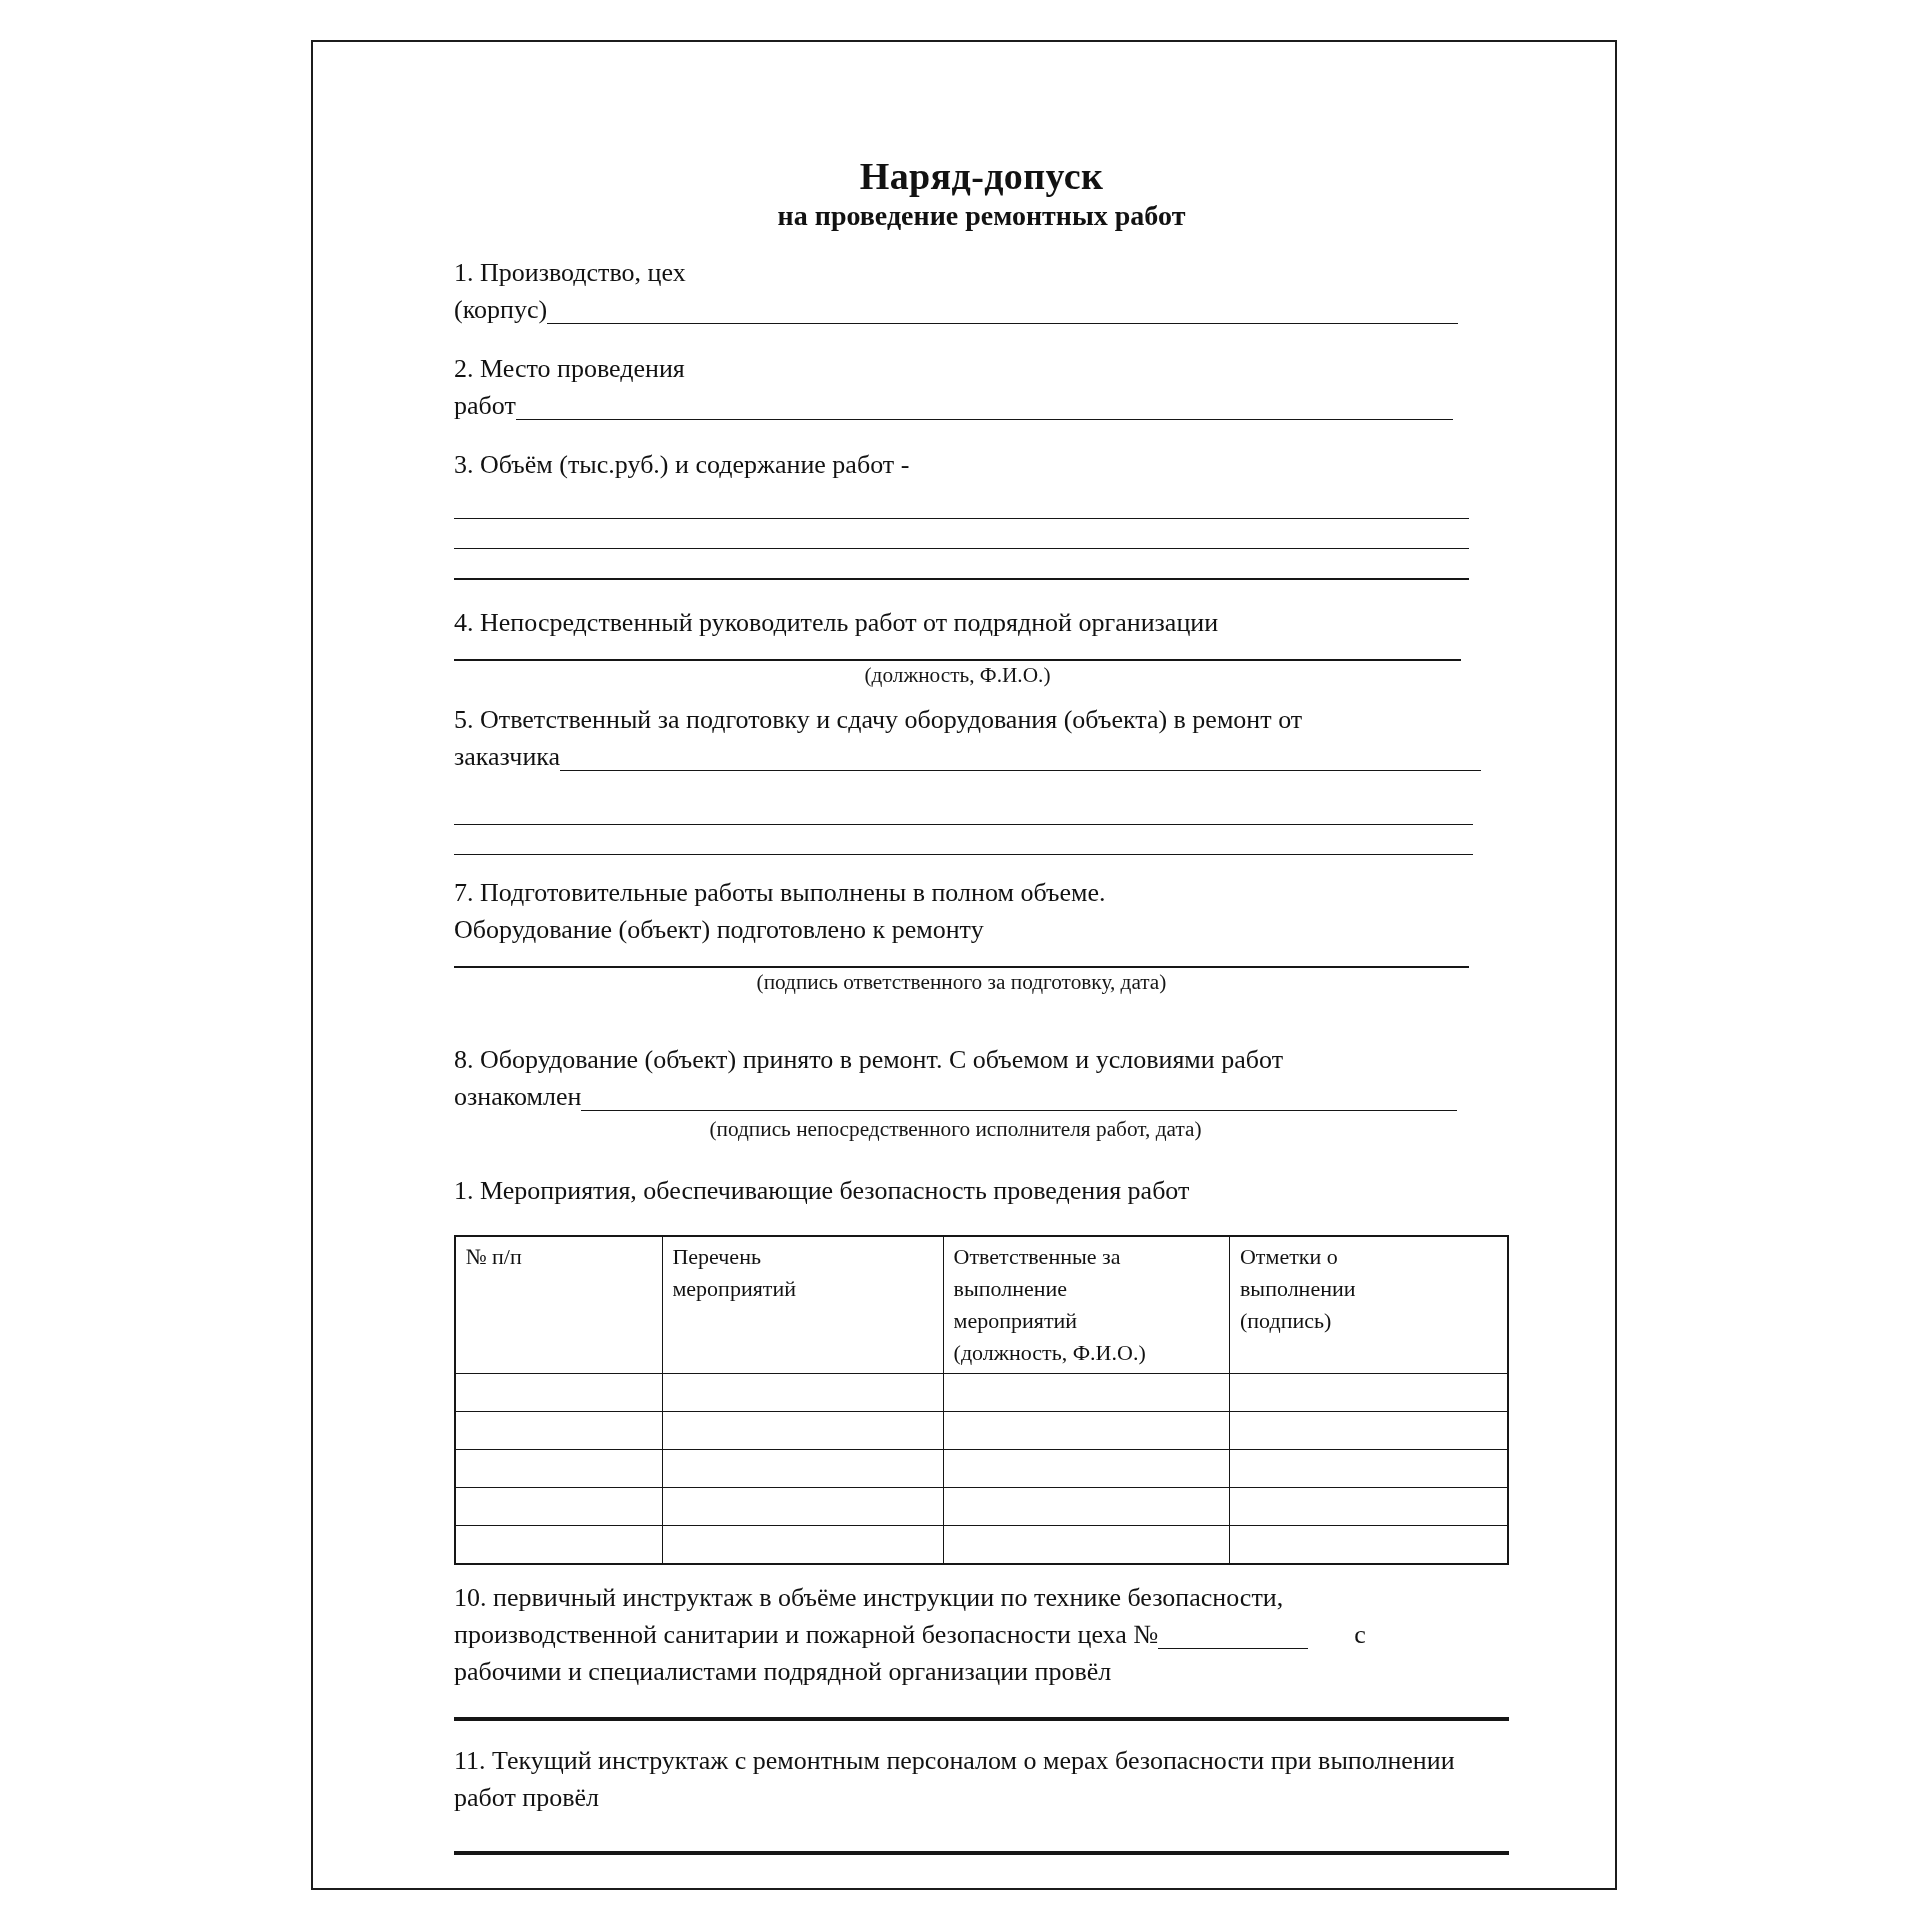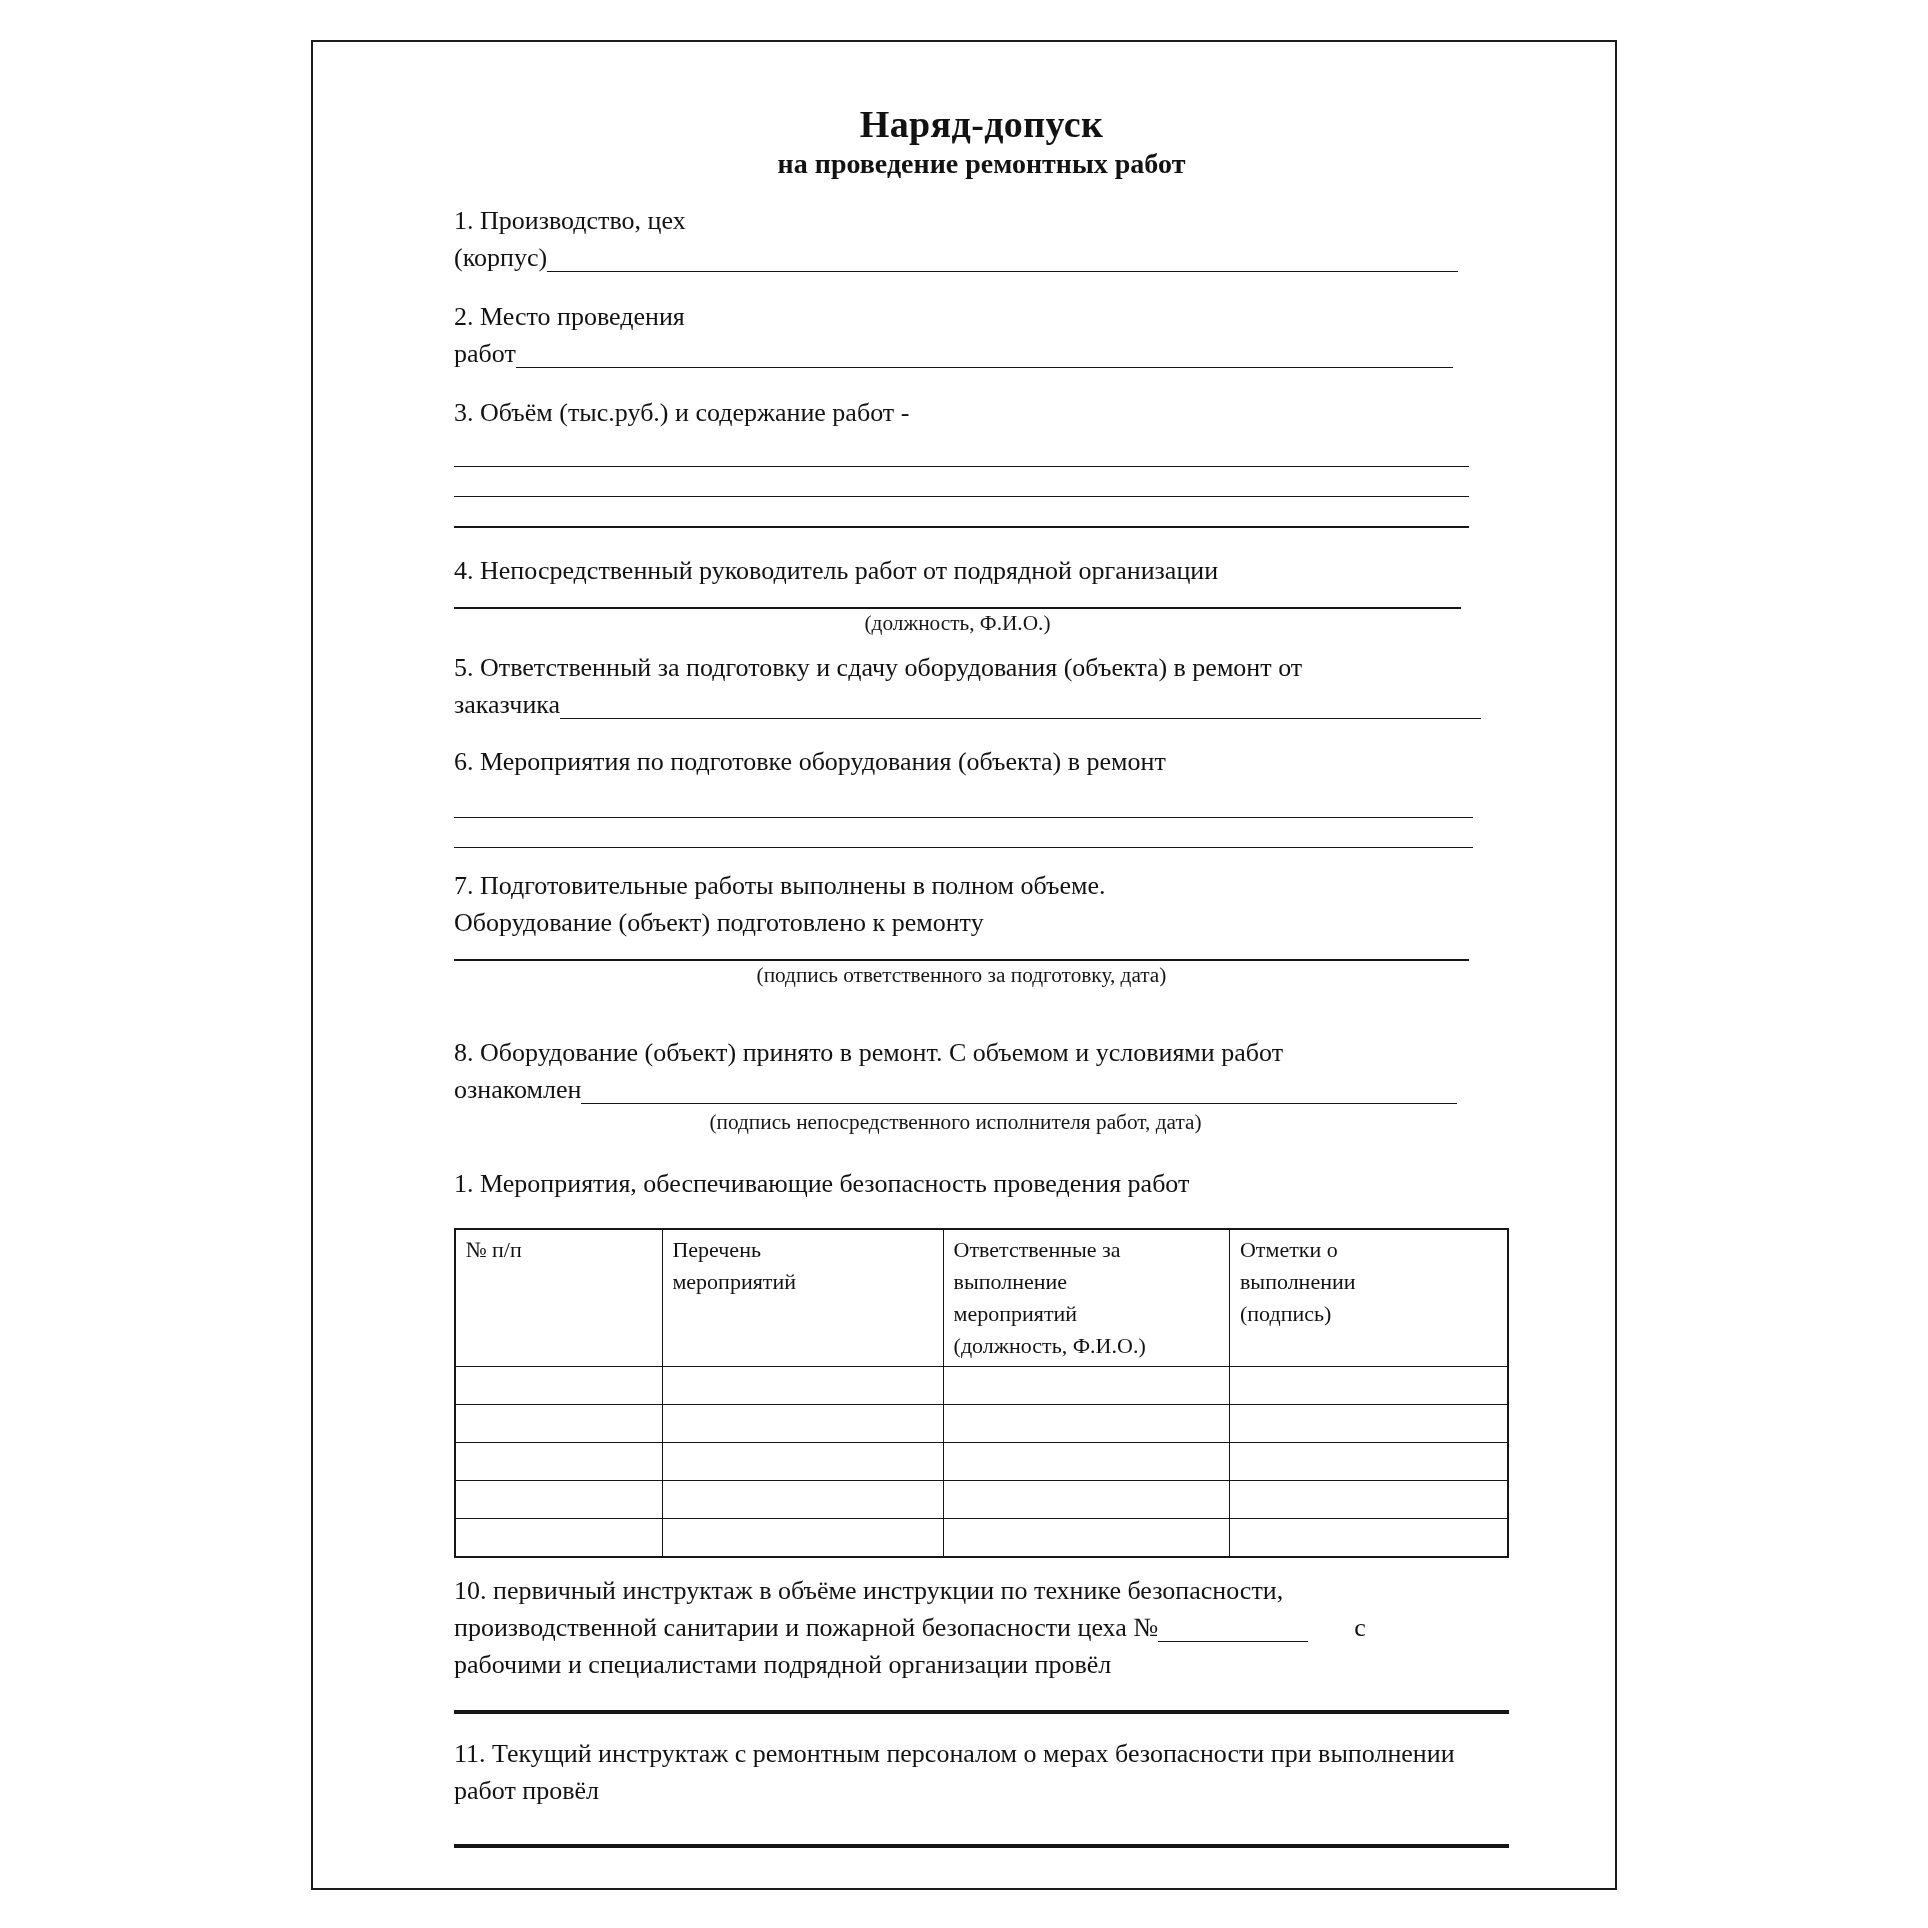--- a/index.html
+++ b/index.html
@@ -9,21 +9,21 @@
     font-family: "Liberation Serif", "DejaVu Serif", serif;
     color: #121212;
   }
   .canvas { position: relative; width: 1929px; height: 1929px; background: #ffffff; overflow: hidden; }
   .page {
     position: absolute; left: 311px; top: 40px;
     width: 1306px; height: 1850px;
     border: 2.4px solid #1c1c1c;
     box-sizing: border-box;
     background: #ffffff;
-    padding: 60px 106px 0 141px;
+    padding: 112px 106px 0 141px;
     overflow: hidden;
   }
   .doc-title {
     text-align: center; font-weight: bold; font-size: 38px; line-height: 44px;
     letter-spacing: 0.4px; white-space: nowrap;
   }
   .doc-subtitle {
     text-align: center; font-weight: bold; font-size: 28px; line-height: 36px;
     white-space: nowrap;
   }
@@ -127,21 +127,20 @@
 
     <div class="sec s5">
       <div class="tline">5. Ответственный за подготовку и сдачу оборудования (объекта) в ремонт от</div>
       <div class="fill-row">
         <span class="lbl">заказчика</span>
         <span class="fill"></span>
       </div>
     </div>
 
     <div class="sec s6">
-      <div class="tline">6. Мероприятия по подготовке оборудования (объекта) в ремонт</div>
       <div class="blank-line b1"></div>
       <div class="blank-line"></div>
     </div>
 
     <div class="sec s7">
       <div class="tline">7. Подготовительные работы выполнены в полном объеме.</div>
       <div class="tline">Оборудование (объект) подготовлено к ремонту</div>
       <div class="sig-line"></div>
       <div class="caption">(подпись ответственного за подготовку, дата)</div>
     </div>

